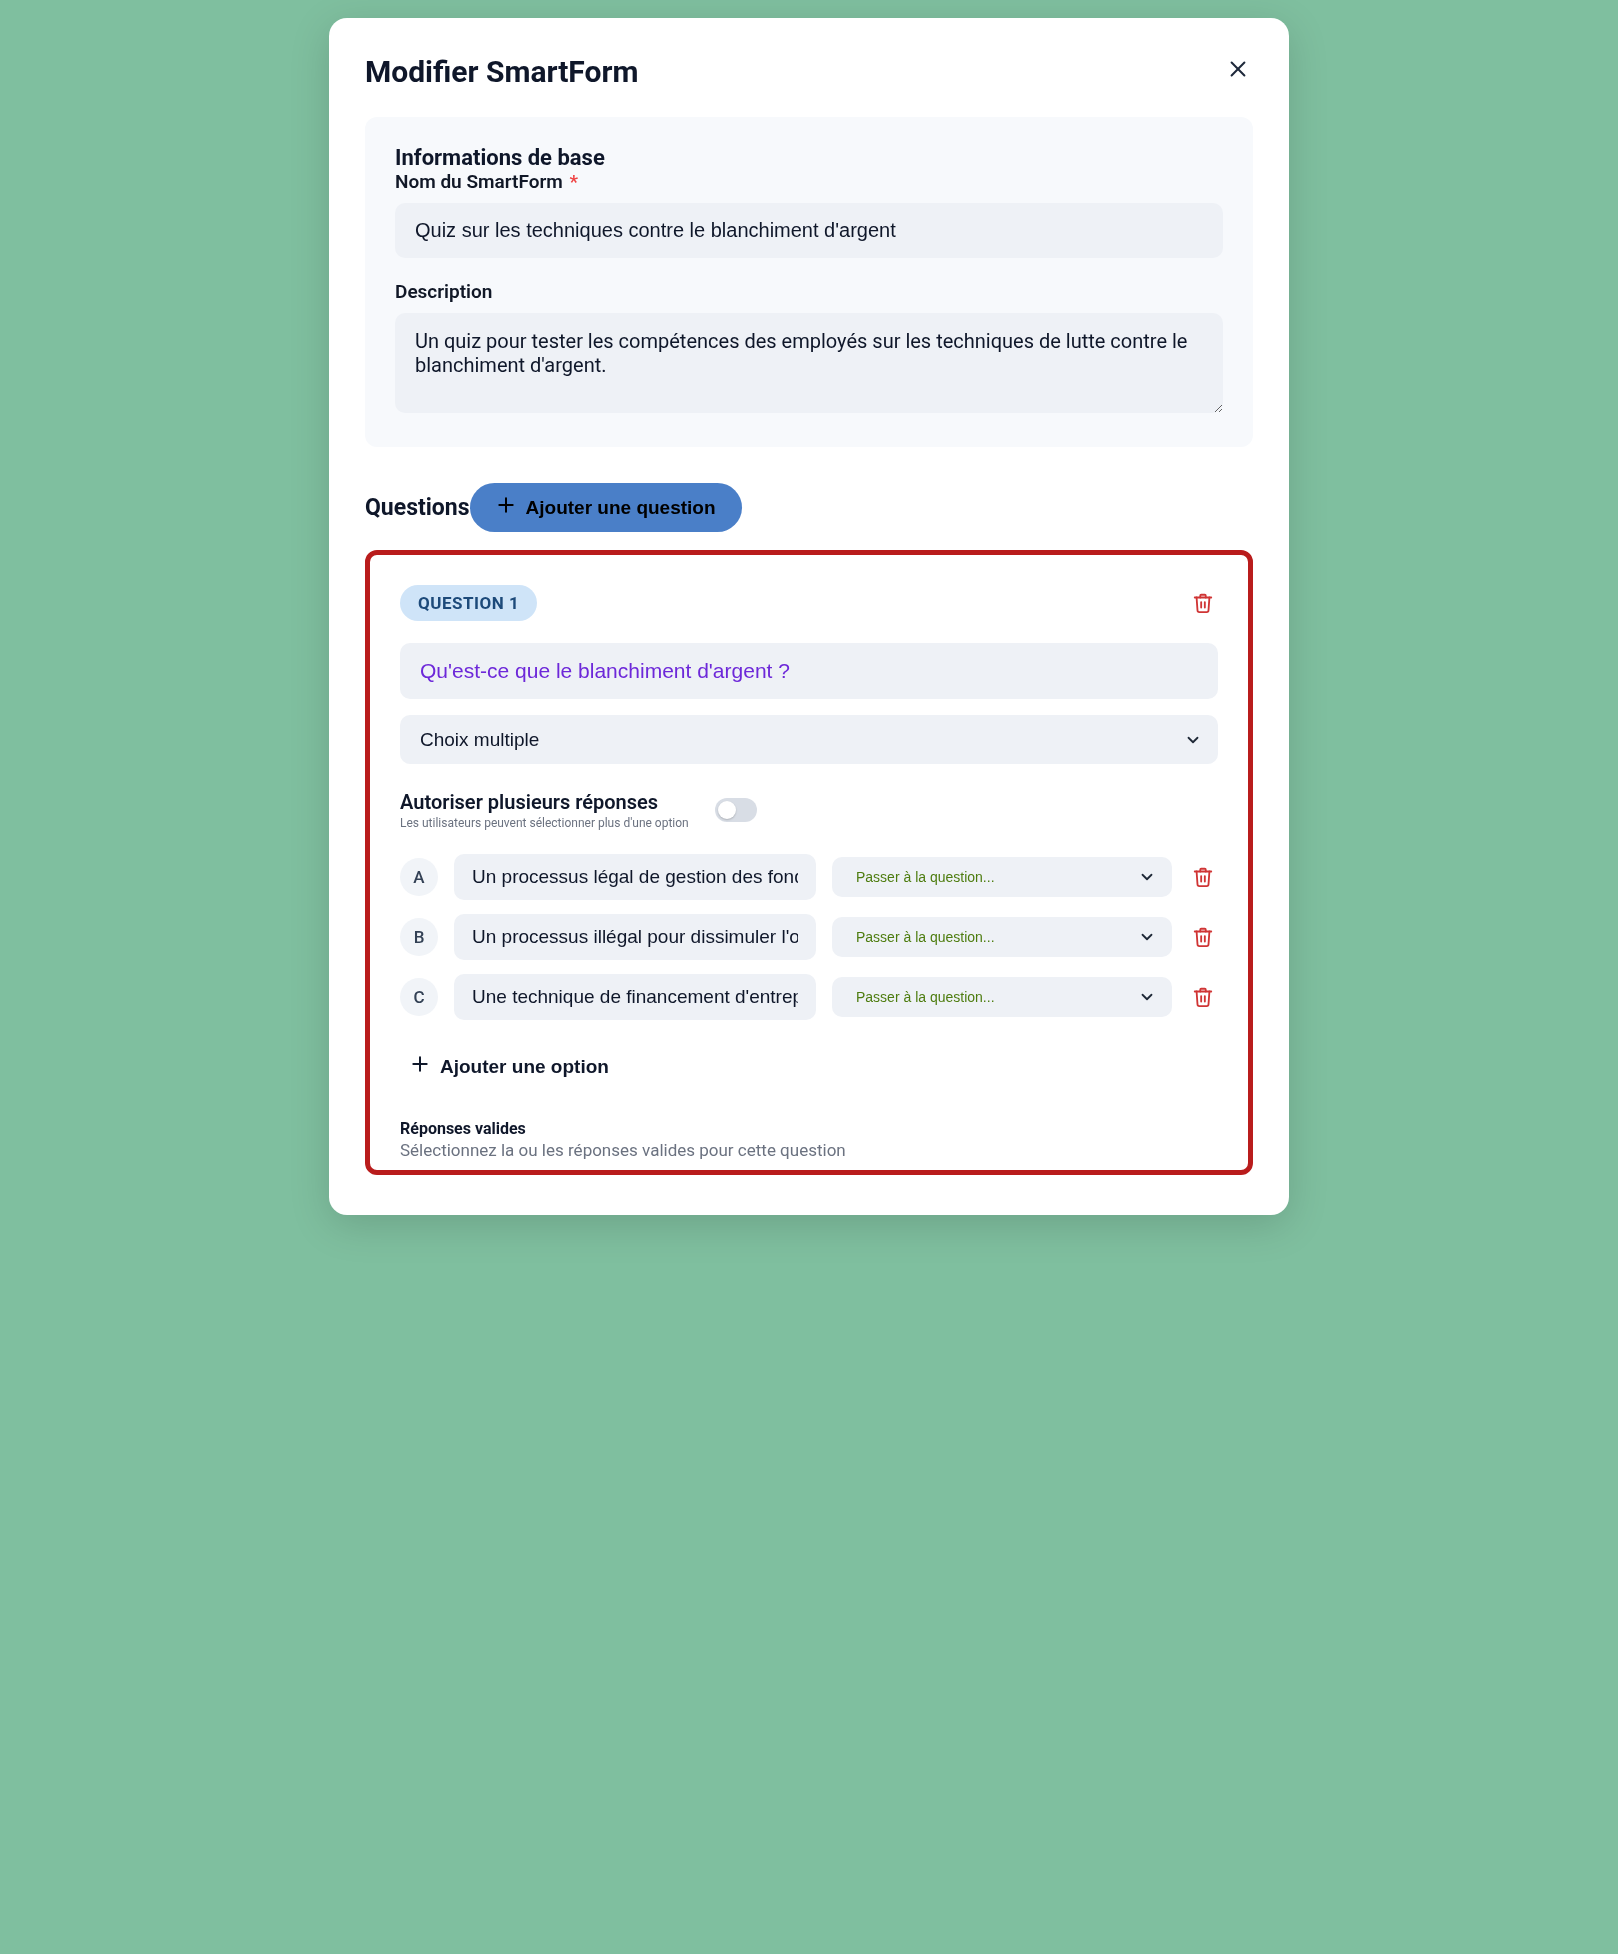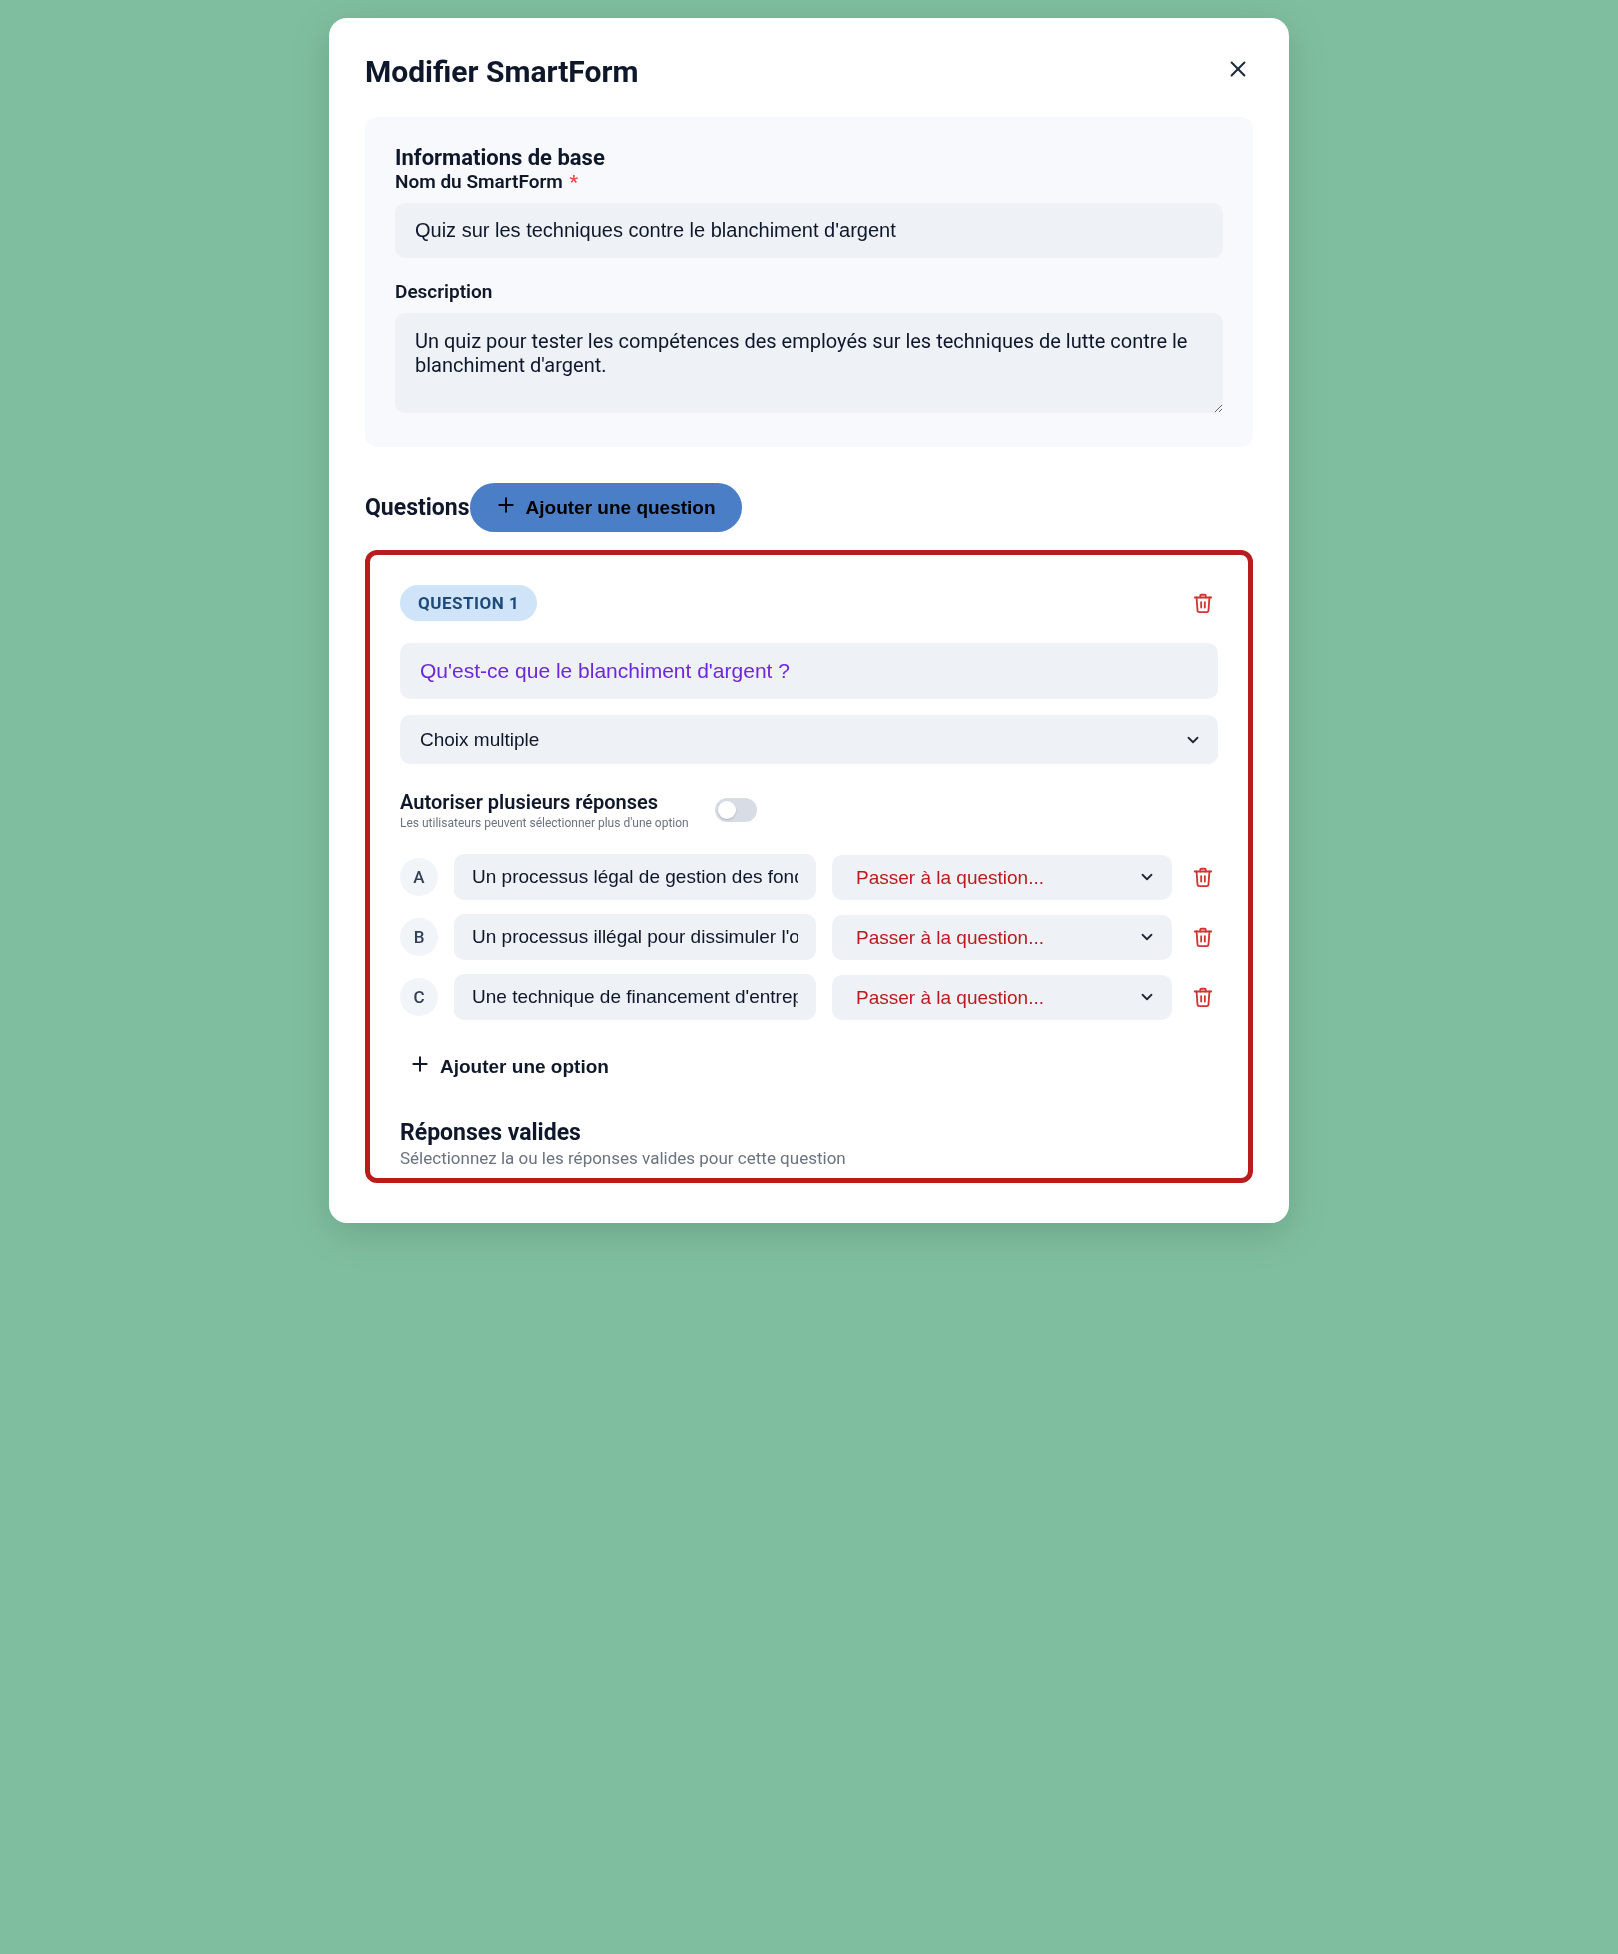--- a/index.html
+++ b/index.html
@@ -253,22 +253,22 @@
     position: relative;
     width: 340px;
     flex-shrink: 0;
   }
   .option-select {
     width: 100%;
     background: #eef1f6;
     border: none;
     border-radius: 10px;
     padding: 12px 44px 12px 24px;
-    font-size: 19px;
-    color: #b91c1c;
+    font-size: 14px;
+    color: #4d7c0f;
     appearance: none;
     cursor: pointer;
     outline: none;
     text-overflow: ellipsis;
   }
   .add-option-btn {
     display: inline-flex;
     align-items: center;
     gap: 10px;
     background: none;
@@ -278,21 +278,21 @@
     color: #0f172a;
     cursor: pointer;
     padding: 14px 10px 14px 10px;
     margin-top: 6px;
   }
   .add-option-btn svg { width: 20px; height: 20px; }
   .valid-answers {
     margin-top: 26px;
   }
   .valid-answers-title {
-    font-size: 23px;
+    font-size: 16px;
     font-weight: 700;
     color: #0f172a;
   }
   .valid-answers-sub {
     font-size: 17px;
     color: #6b7280;
     margin-top: 2px;
   }
 </style>
 </head>

